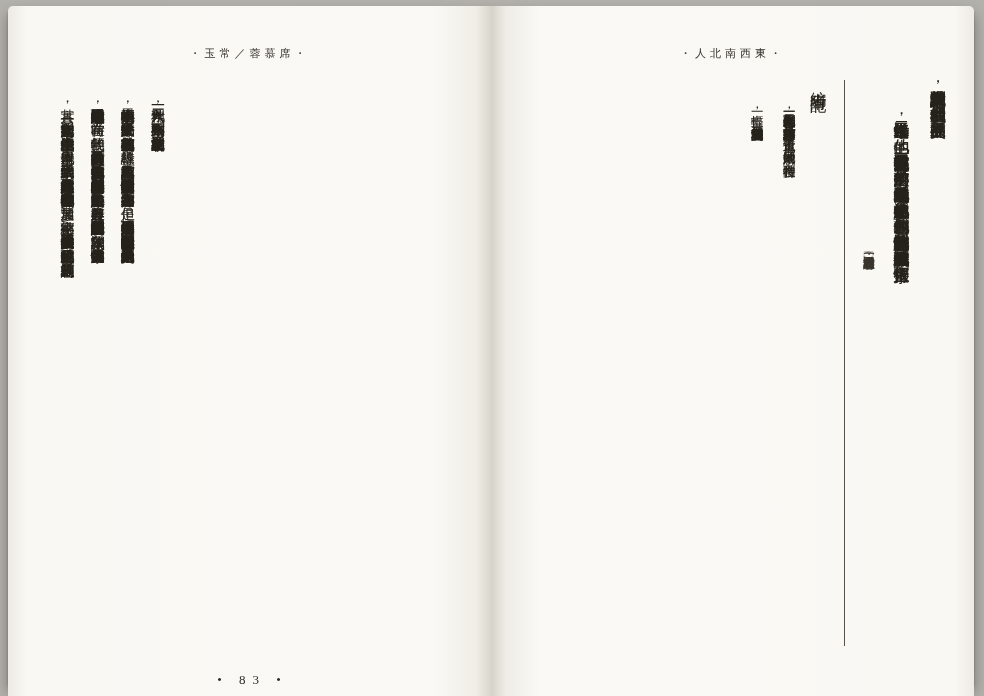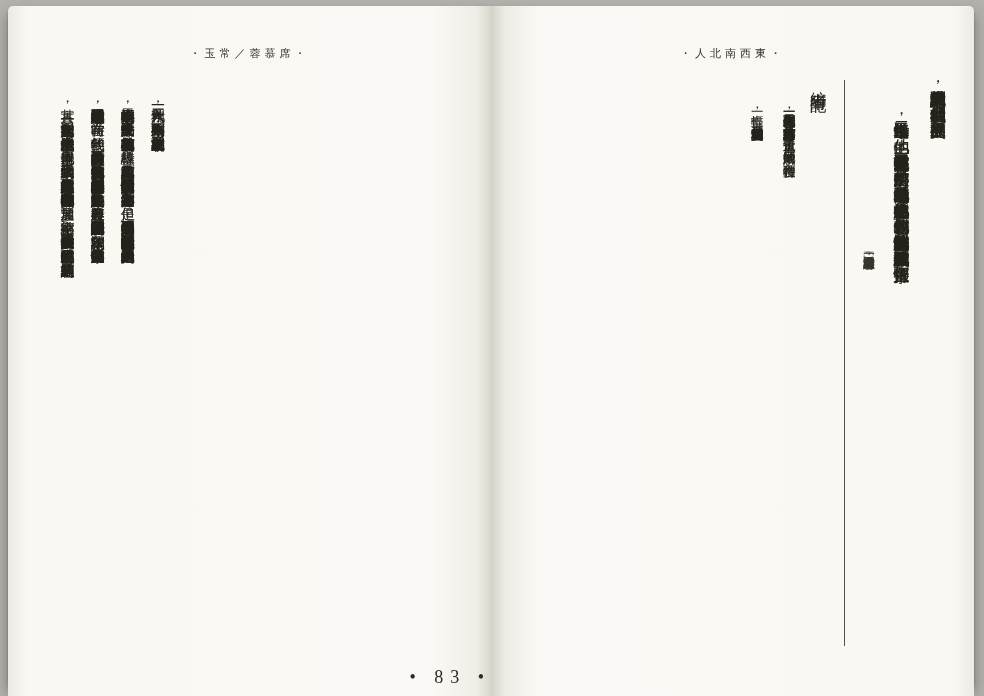--- a/index.html
+++ b/index.html
@@ -22,21 +22,21 @@
   .page-right{
     border-radius:0 5px 5px 0;
     background:linear-gradient(to left,#eceae3 0%,#f9f8f3 4%,#faf9f5 90%,#eeece5 97%,#d5d2c9 100%);
   }
   .running-head{
     position:absolute;top:40px;left:0;right:0;
     text-align:center;font-size:11px;letter-spacing:4px;color:#35322c;
   }
   .folio{
     position:absolute;bottom:14px;left:6px;right:0;
-    text-align:right;font-size:18px;letter-spacing:7px;color:#2c2a25;
+    text-align:center;font-size:13px;letter-spacing:7px;color:#2c2a25;
   }
   
   .vflow{writing-mode:vertical-rl;text-orientation:mixed;}
   .vflow p{margin:0;padding:0;}
 
   
   .left-vbody{
     position:absolute;top:92px;left:44px;
     height:564px;
     font-size:14px;line-height:2.15;color:#26231c;

